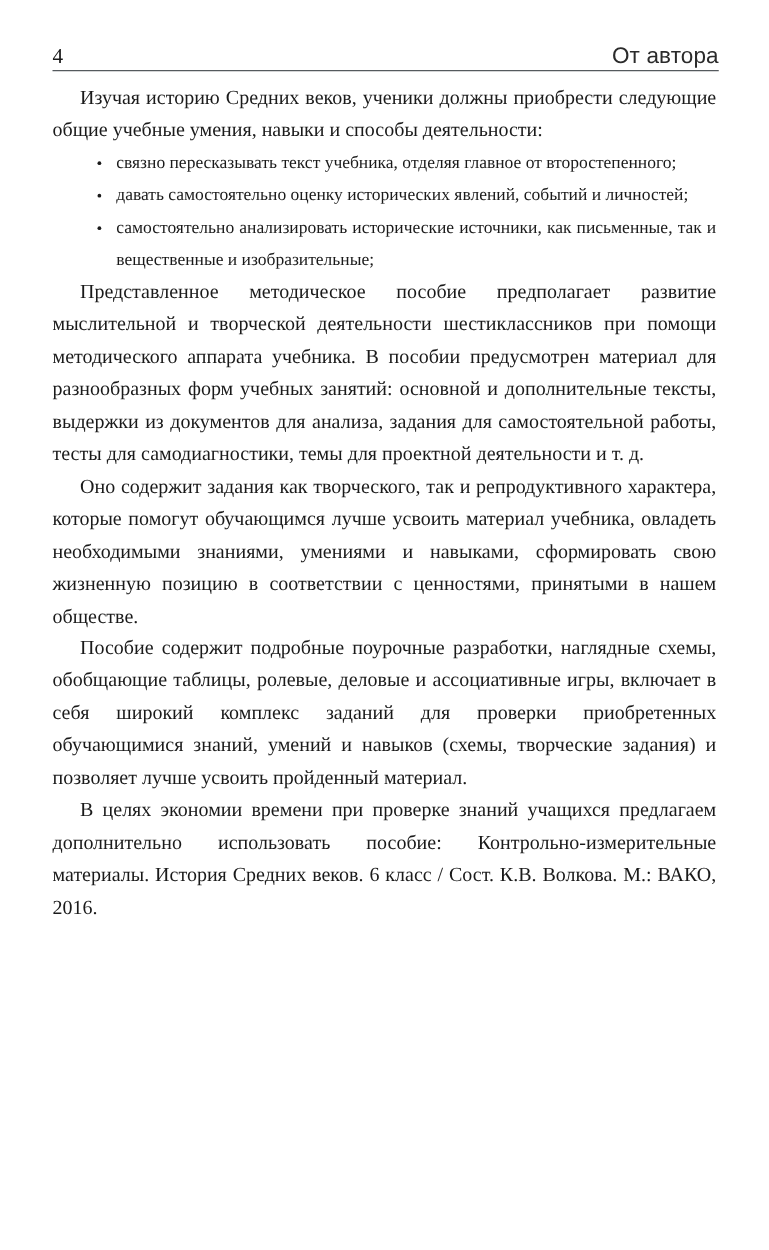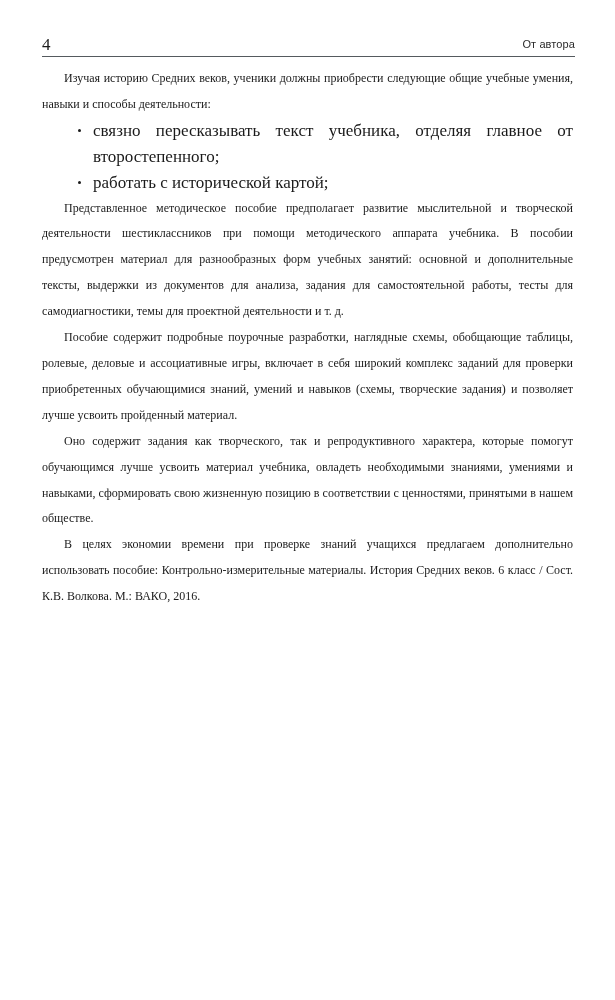--- a/index.html
+++ b/index.html
@@ -42,38 +42,38 @@
   }
   .folio {
     font-family: "Liberation Serif", "DejaVu Serif", serif;
     font-size: 17px;
     line-height: 19px;
     color: #1a1a1a;
     padding-bottom: 2px;
   }
   .head-title {
     font-family: "Liberation Sans", "DejaVu Sans", sans-serif;
-    font-size: 11px;
+    font-size: 18px;
     line-height: 17px;
     color: #2b2b2b;
     padding-bottom: 3px;
     letter-spacing: 0.1px;
   }
 
   
   .content {
     position: absolute;
     left: 42px;
     top: 66px;
     width: 531px;
   }
 
   p.para {
     margin: 0;
-    font-size: 12px;
+    font-size: 16px;
     line-height: 25.9px;
     text-align: justify;
     text-justify: inter-word;
     hyphens: manual;
     text-indent: 22px;
   }
 
   
   .carryover {
     margin: 0 0 0 50px;
@@ -91,21 +91,21 @@
   
   ul.bullets {
     margin: 0;
     padding: 0;
     list-style: none;
   }
   ul.bullets li {
     position: relative;
     margin: 0;
     padding-left: 51px;
-    font-size: 17px;
+    font-size: 14px;
     line-height: 25.9px;
     text-align: justify;
     text-indent: 0;
     hyphens: manual;
   }
   ul.bullets li .dot {
     position: absolute;
     left: 36px;
     top: 11px;
     width: 3.4px;
@@ -135,23 +135,27 @@
 
     <p class="para">Изучая историю Средних веков, ученики должны приобрести следующие общие учебные умения, навыки и способы деятельности:</p>
 
     <ul class="bullets">
       <li>
         <span class="dot"></span>
         <span class="li-text">связно пересказывать текст учебника, отделяя главное от второстепенного;</span>
       </li>
       <li>
         <span class="dot"></span>
-        <span class="li-text">работать с исторической картой;</span>
+        <span class="li-text">давать самостоятельно оценку исторических явлений, событий и личностей;</span>
+      </li>
+      <li>
+        <span class="dot"></span>
+        <span class="li-text">самостоятельно анализировать исторические источники, как письменные, так и вещественные и изобразительные;</span>
       </li>
     </ul>
 
     <p class="para">Представленное методическое пособие предполагает развитие мыслительной и творческой деятельности шестиклассников при помощи методического аппарата учебника. В пособии предусмотрен материал для разнообразных форм учебных занятий: основной и дополнительные тексты, выдержки из документов для анализа, задания для самостоятельной работы, тесты для самодиагностики, темы для проектной деятельности и т. д.</p>
+    <p class="para">Оно содержит задания как творческого, так и репродуктивного характера, которые помогут обучающимся лучше усвоить материал учебника, овладеть необходимыми знаниями, умениями и навыками, сформировать свою жизненную позицию в соответствии с ценностями, принятыми в нашем обществе.</p>
     <p class="para">Пособие содержит подробные поурочные разработки, наглядные схемы, обобщающие таблицы, ролевые, деловые и ассоциативные игры, включает в себя широкий комплекс заданий для проверки приобретенных обучающимися знаний, умений и навыков (схемы, творческие задания) и позволяет лучше усвоить пройденный материал.</p>
-    <p class="para">Оно содержит задания как творческого, так и репродуктивного характера, которые помогут обучающимся лучше усвоить материал учебника, овладеть необходимыми знаниями, умениями и навыками, сформировать свою жизненную позицию в соответствии с ценностями, принятыми в нашем обществе.</p>
     <p class="para">В целях экономии времени при проверке знаний учащихся предлагаем дополнительно использовать пособие: Контрольно-измерительные материалы. История Средних веков. 6 класс / Сост. К.В. Волкова. М.: ВАКО, 2016.</p>
 
   </div>
 </div>
 
 </body></html>

